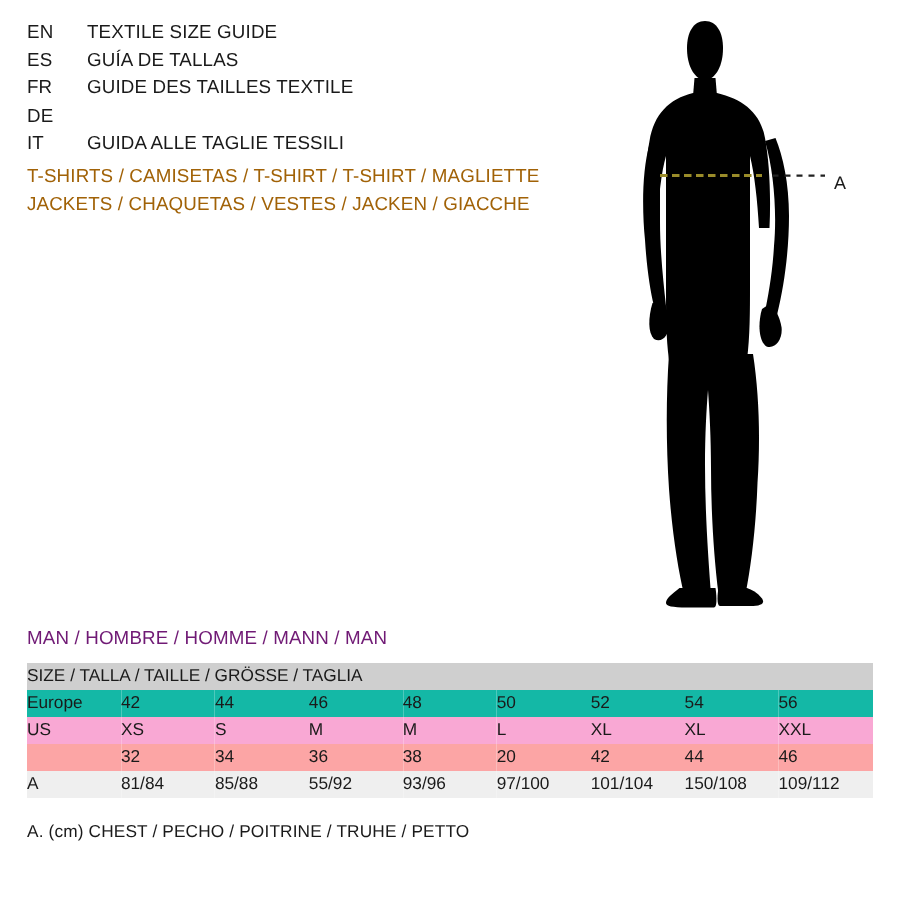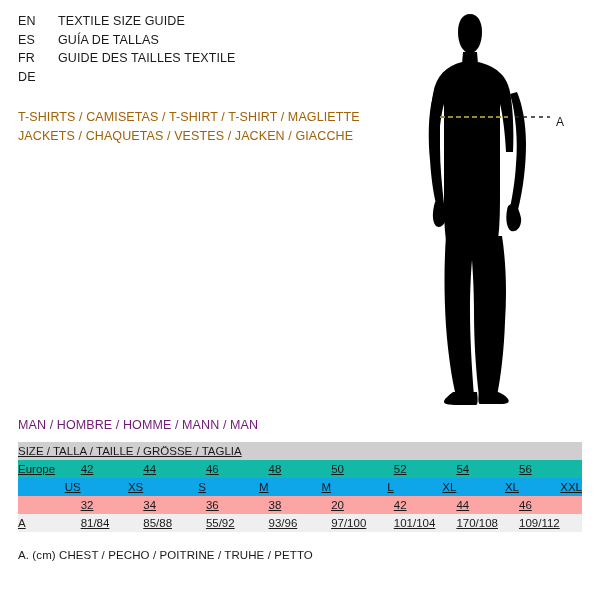--- a/index.html
+++ b/index.html
@@ -96,30 +96,28 @@
     font-size: 11.5px;
     table-layout: fixed;
   }
   .size-table td, .size-table th {
     padding: 0;
     height: 18px;
     text-align: left;
     font-weight: normal;
     color: #1a1a1a;
     vertical-align: middle;
-    text-decoration: underline;
   }
   .size-table .hdr-row td {
     background: #cfcfcf;
     font-size: 11.5px;
     padding-left: 0;
   }
   .size-table .row-alt td {
-    background: #0ea5e9;
-    text-align: right;
+    background: #f9a8d4;
   }
   .size-table .row-plain td {
     background: #14b8a6;
   }
   .size-table .row-alt2 td {
     background: #fca5a5;
   }
   .size-table .row-last td {
     background: #efefef;
   }
@@ -158,20 +156,24 @@
     <div class="lang-row">
       <span class="lang-code">ES</span>
       <span class="lang-text">GUÍA DE TALLAS</span>
     </div>
     <div class="lang-row">
       <span class="lang-code">FR</span>
       <span class="lang-text">GUIDE DES TAILLES TEXTILE</span>
     </div>
     <div class="lang-row">
       <span class="lang-code">DE</span>
+    </div>
+    <div class="lang-row">
+      <span class="lang-code">IT</span>
+      <span class="lang-text">GUIDA ALLE TAGLIE TESSILI</span>
     </div>
   </div>
 
   <div class="category-block">
     <div class="category-line">T-SHIRTS / CAMISETAS / T-SHIRT / T-SHIRT / MAGLIETTE</div>
     <div class="category-line">JACKETS / CHAQUETAS / VESTES / JACKEN / GIACCHE</div>
   </div>
 
   <div class="figure-wrap">
     <svg width="190" height="400" viewBox="0 0 190 400">
@@ -243,21 +245,21 @@
         <td class="cell">46</td>
       </tr>
       <tr class="row-last">
         <td class="col-label">A</td>
         <td class="cell">81/84</td>
         <td class="cell">85/88</td>
         <td class="cell">55/92</td>
         <td class="cell">93/96</td>
         <td class="cell">97/100</td>
         <td class="cell">101/104</td>
-        <td class="cell">170/108</td>
+        <td class="cell">150/108</td>
         <td class="cell">109/112</td>
       </tr>
     </tbody>
   </table>
 
   <div class="footer-note">A. (cm) CHEST / PECHO / POITRINE / TRUHE / PETTO</div>
 
 </div>
 
 </body></html>

